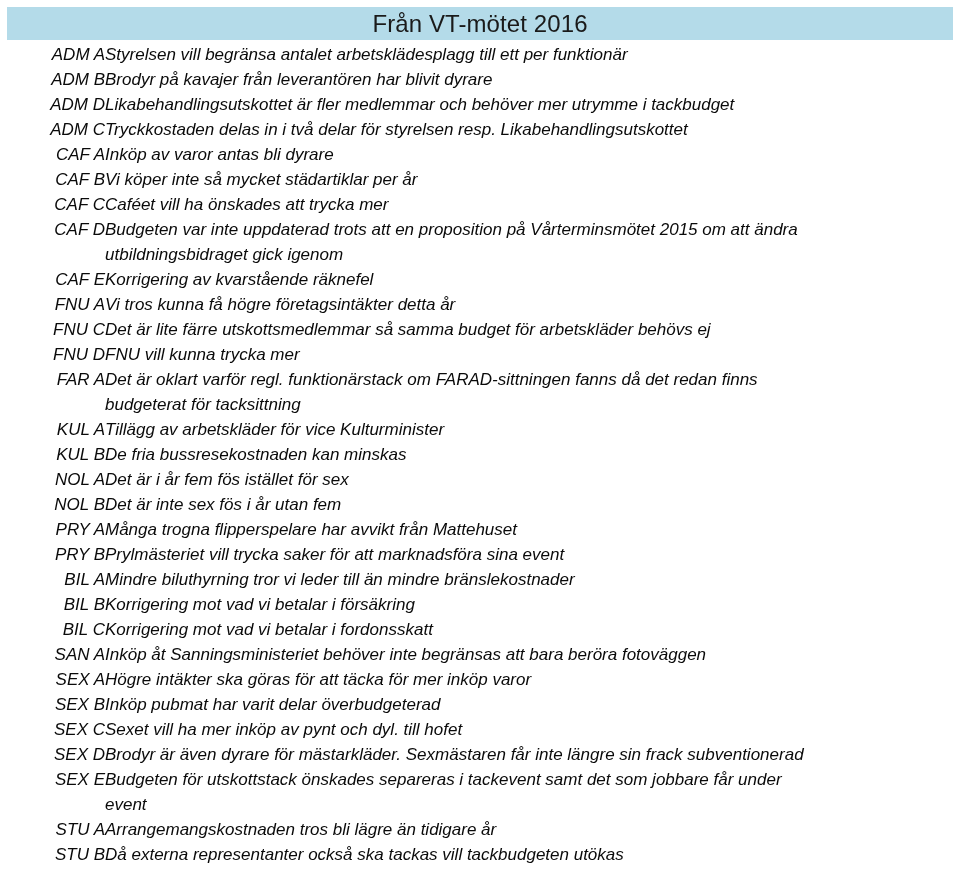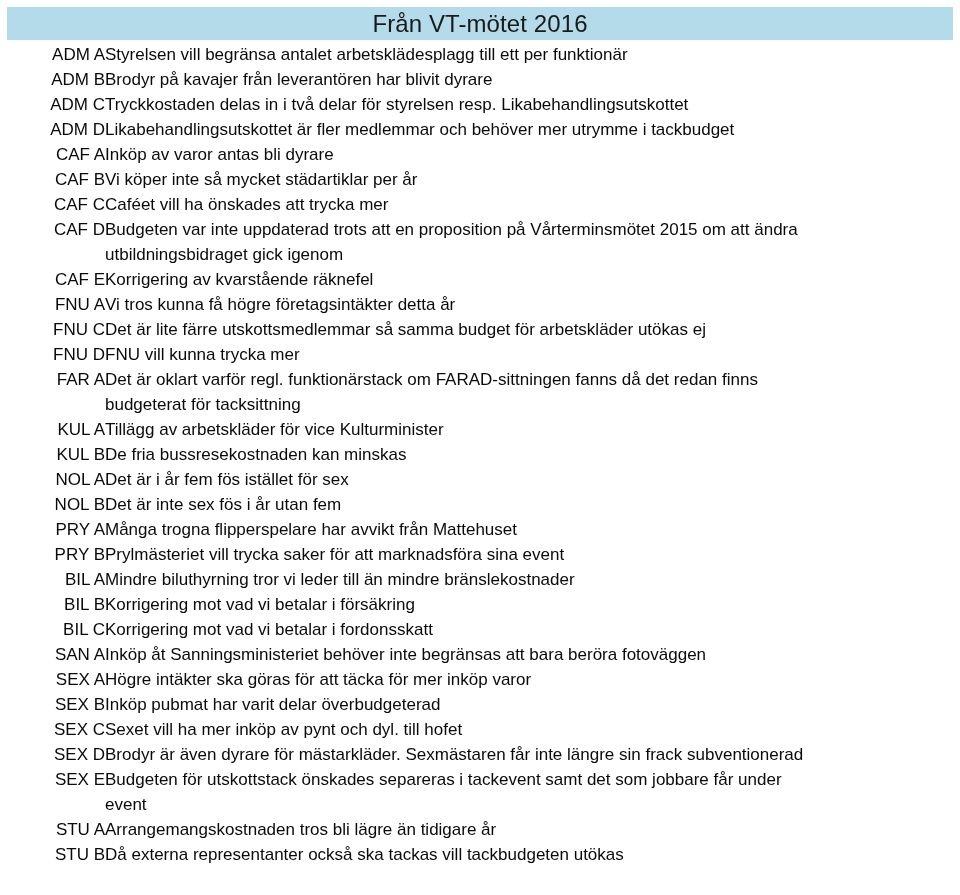--- a/index.html
+++ b/index.html
@@ -53,20 +53,21 @@
     top: 42px;
     width: 960px;
     border-collapse: collapse;
     table-layout: fixed;
   }
   #minutes-table col.c-code { width: 105px; }
   #minutes-table col.c-text { width: 855px; }
 
   #minutes-table tr {
     height: 25px;
+    font-style: italic;
   }
   #minutes-table td {
     padding: 0;
     margin: 0;
     vertical-align: baseline;
     font-size: 17px;
     line-height: 25px;
     color: #0a0a0a;
     white-space: nowrap;
   }
@@ -104,26 +105,26 @@
     <tbody id="minutes-body">
         <tr>
           <td class="code-cell">ADM A</td>
           <td class="text-cell">Styrelsen vill begränsa antalet arbetsklädesplagg till ett per funktionär</td>
         </tr>
         <tr>
           <td class="code-cell">ADM B</td>
           <td class="text-cell">Brodyr på kavajer från leverantören har blivit dyrare</td>
         </tr>
         <tr>
+          <td class="code-cell">ADM D</td>
+          <td class="text-cell">Likabehandlingsutskottet är fler medlemmar och behöver mer utrymme i tackbudget</td>
+        </tr>
+        <tr>
           <td class="code-cell">ADM C</td>
           <td class="text-cell">Tryckkostaden delas in i två delar för styrelsen resp. Likabehandlingsutskottet</td>
-        </tr>
-        <tr>
-          <td class="code-cell">ADM D</td>
-          <td class="text-cell">Likabehandlingsutskottet är fler medlemmar och behöver mer utrymme i tackbudget</td>
         </tr>
         <tr>
           <td class="code-cell">CAF A</td>
           <td class="text-cell">Inköp av varor antas bli dyrare</td>
         </tr>
         <tr>
           <td class="code-cell">CAF B</td>
           <td class="text-cell">Vi köper inte så mycket städartiklar per år</td>
         </tr>
         <tr>
@@ -141,21 +142,21 @@
         <tr>
           <td class="code-cell">CAF E</td>
           <td class="text-cell">Korrigering av kvarstående räknefel</td>
         </tr>
         <tr>
           <td class="code-cell">FNU A</td>
           <td class="text-cell">Vi tros kunna få högre företagsintäkter detta år</td>
         </tr>
         <tr>
           <td class="code-cell">FNU C</td>
-          <td class="text-cell">Det är lite färre utskottsmedlemmar så samma budget för arbetskläder utökas ej</td>
+          <td class="text-cell">Det är lite färre utskottsmedlemmar så samma budget för arbetskläder behövs ej</td>
         </tr>
         <tr>
           <td class="code-cell">FNU D</td>
           <td class="text-cell">FNU vill kunna trycka mer</td>
         </tr>
         <tr>
           <td class="code-cell">FAR A</td>
           <td class="text-cell">Det är oklart varför regl. funktionärstack om FARAD-sittningen fanns då det redan finns</td>
         </tr>
         <tr class="continuation">

